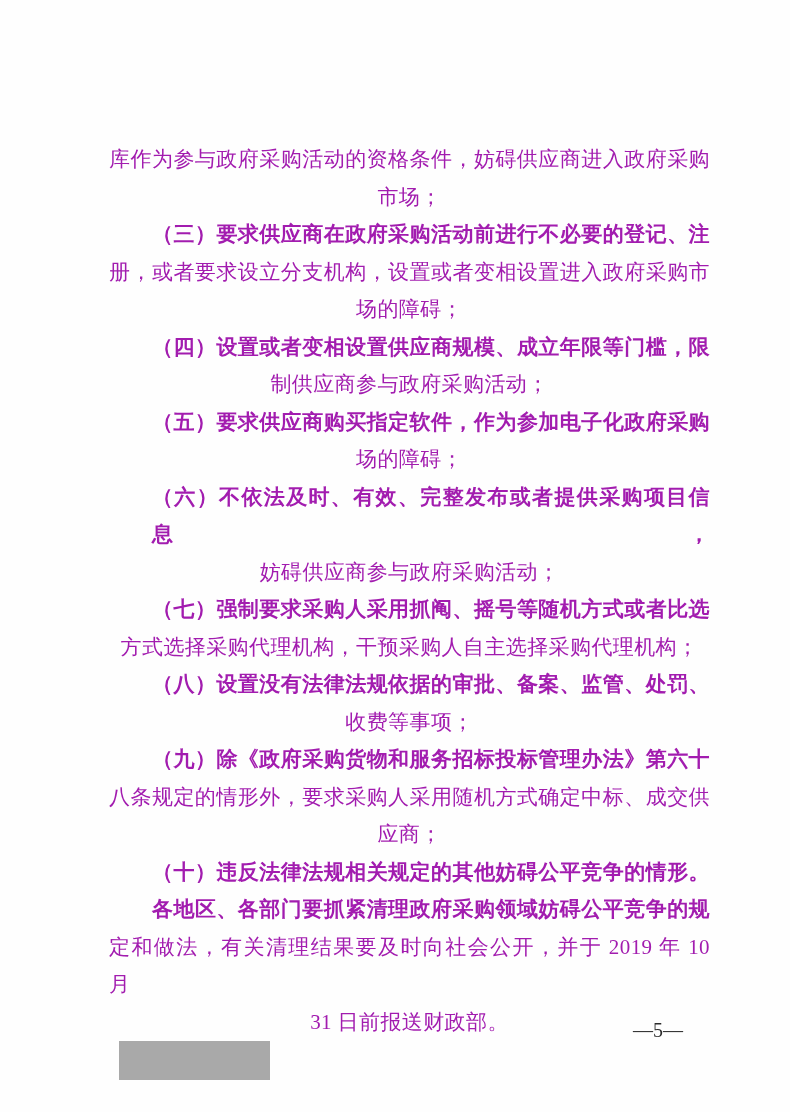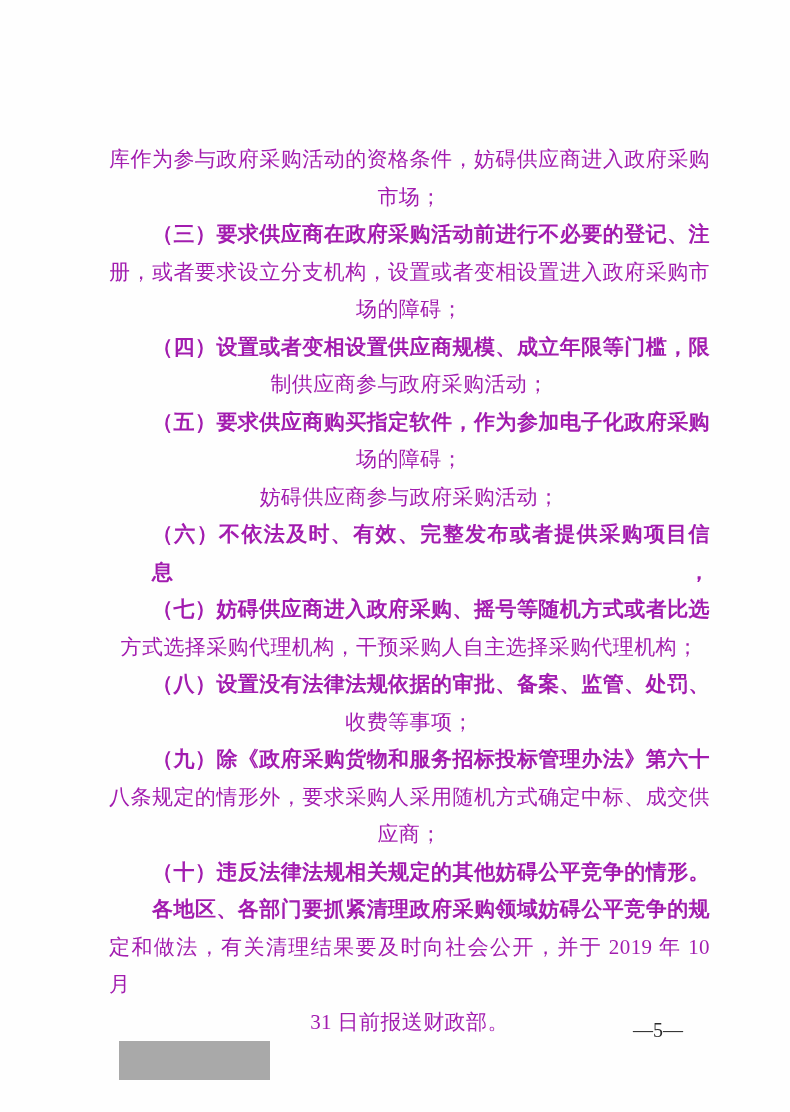--- a/index.html
+++ b/index.html
@@ -68,23 +68,23 @@
   <div class="text-block" id="text-block">
       <div class="line justify">库作为参与政府采购活动的资格条件，妨碍供应商进入政府采购</div>
       <div class="line">市场；</div>
       <div class="line indent justify">（三）要求供应商在政府采购活动前进行不必要的登记、注</div>
       <div class="line justify">册，或者要求设立分支机构，设置或者变相设置进入政府采购市</div>
       <div class="line">场的障碍；</div>
       <div class="line indent justify">（四）设置或者变相设置供应商规模、成立年限等门槛，限</div>
       <div class="line">制供应商参与政府采购活动；</div>
       <div class="line indent justify">（五）要求供应商购买指定软件，作为参加电子化政府采购</div>
       <div class="line">场的障碍；</div>
+      <div class="line indent justify">（六）不依法及时、有效、完整发布或者提供采购项目信息，</div>
       <div class="line">妨碍供应商参与政府采购活动；</div>
-      <div class="line indent justify">（六）不依法及时、有效、完整发布或者提供采购项目信息，</div>
-      <div class="line indent justify">（七）妨碍供应商进入政府采购、摇号等随机方式或者比选</div>
+      <div class="line indent justify">（七）强制要求采购人采用抓阄、摇号等随机方式或者比选</div>
       <div class="line">方式选择采购代理机构，干预采购人自主选择采购代理机构；</div>
       <div class="line indent justify">（八）设置没有法律法规依据的审批、备案、监管、处罚、</div>
       <div class="line">收费等事项；</div>
       <div class="line indent justify">（九）除《政府采购货物和服务招标投标管理办法》第六十</div>
       <div class="line justify">八条规定的情形外，要求采购人采用随机方式确定中标、成交供</div>
       <div class="line">应商；</div>
       <div class="line indent justify">（十）违反法律法规相关规定的其他妨碍公平竞争的情形。</div>
       <div class="line indent justify">各地区、各部门要抓紧清理政府采购领域妨碍公平竞争的规</div>
       <div class="line justify">定和做法，有关清理结果要及时向社会公开，并于 2019 年 10 月</div>
       <div class="line">31 日前报送财政部。</div>

